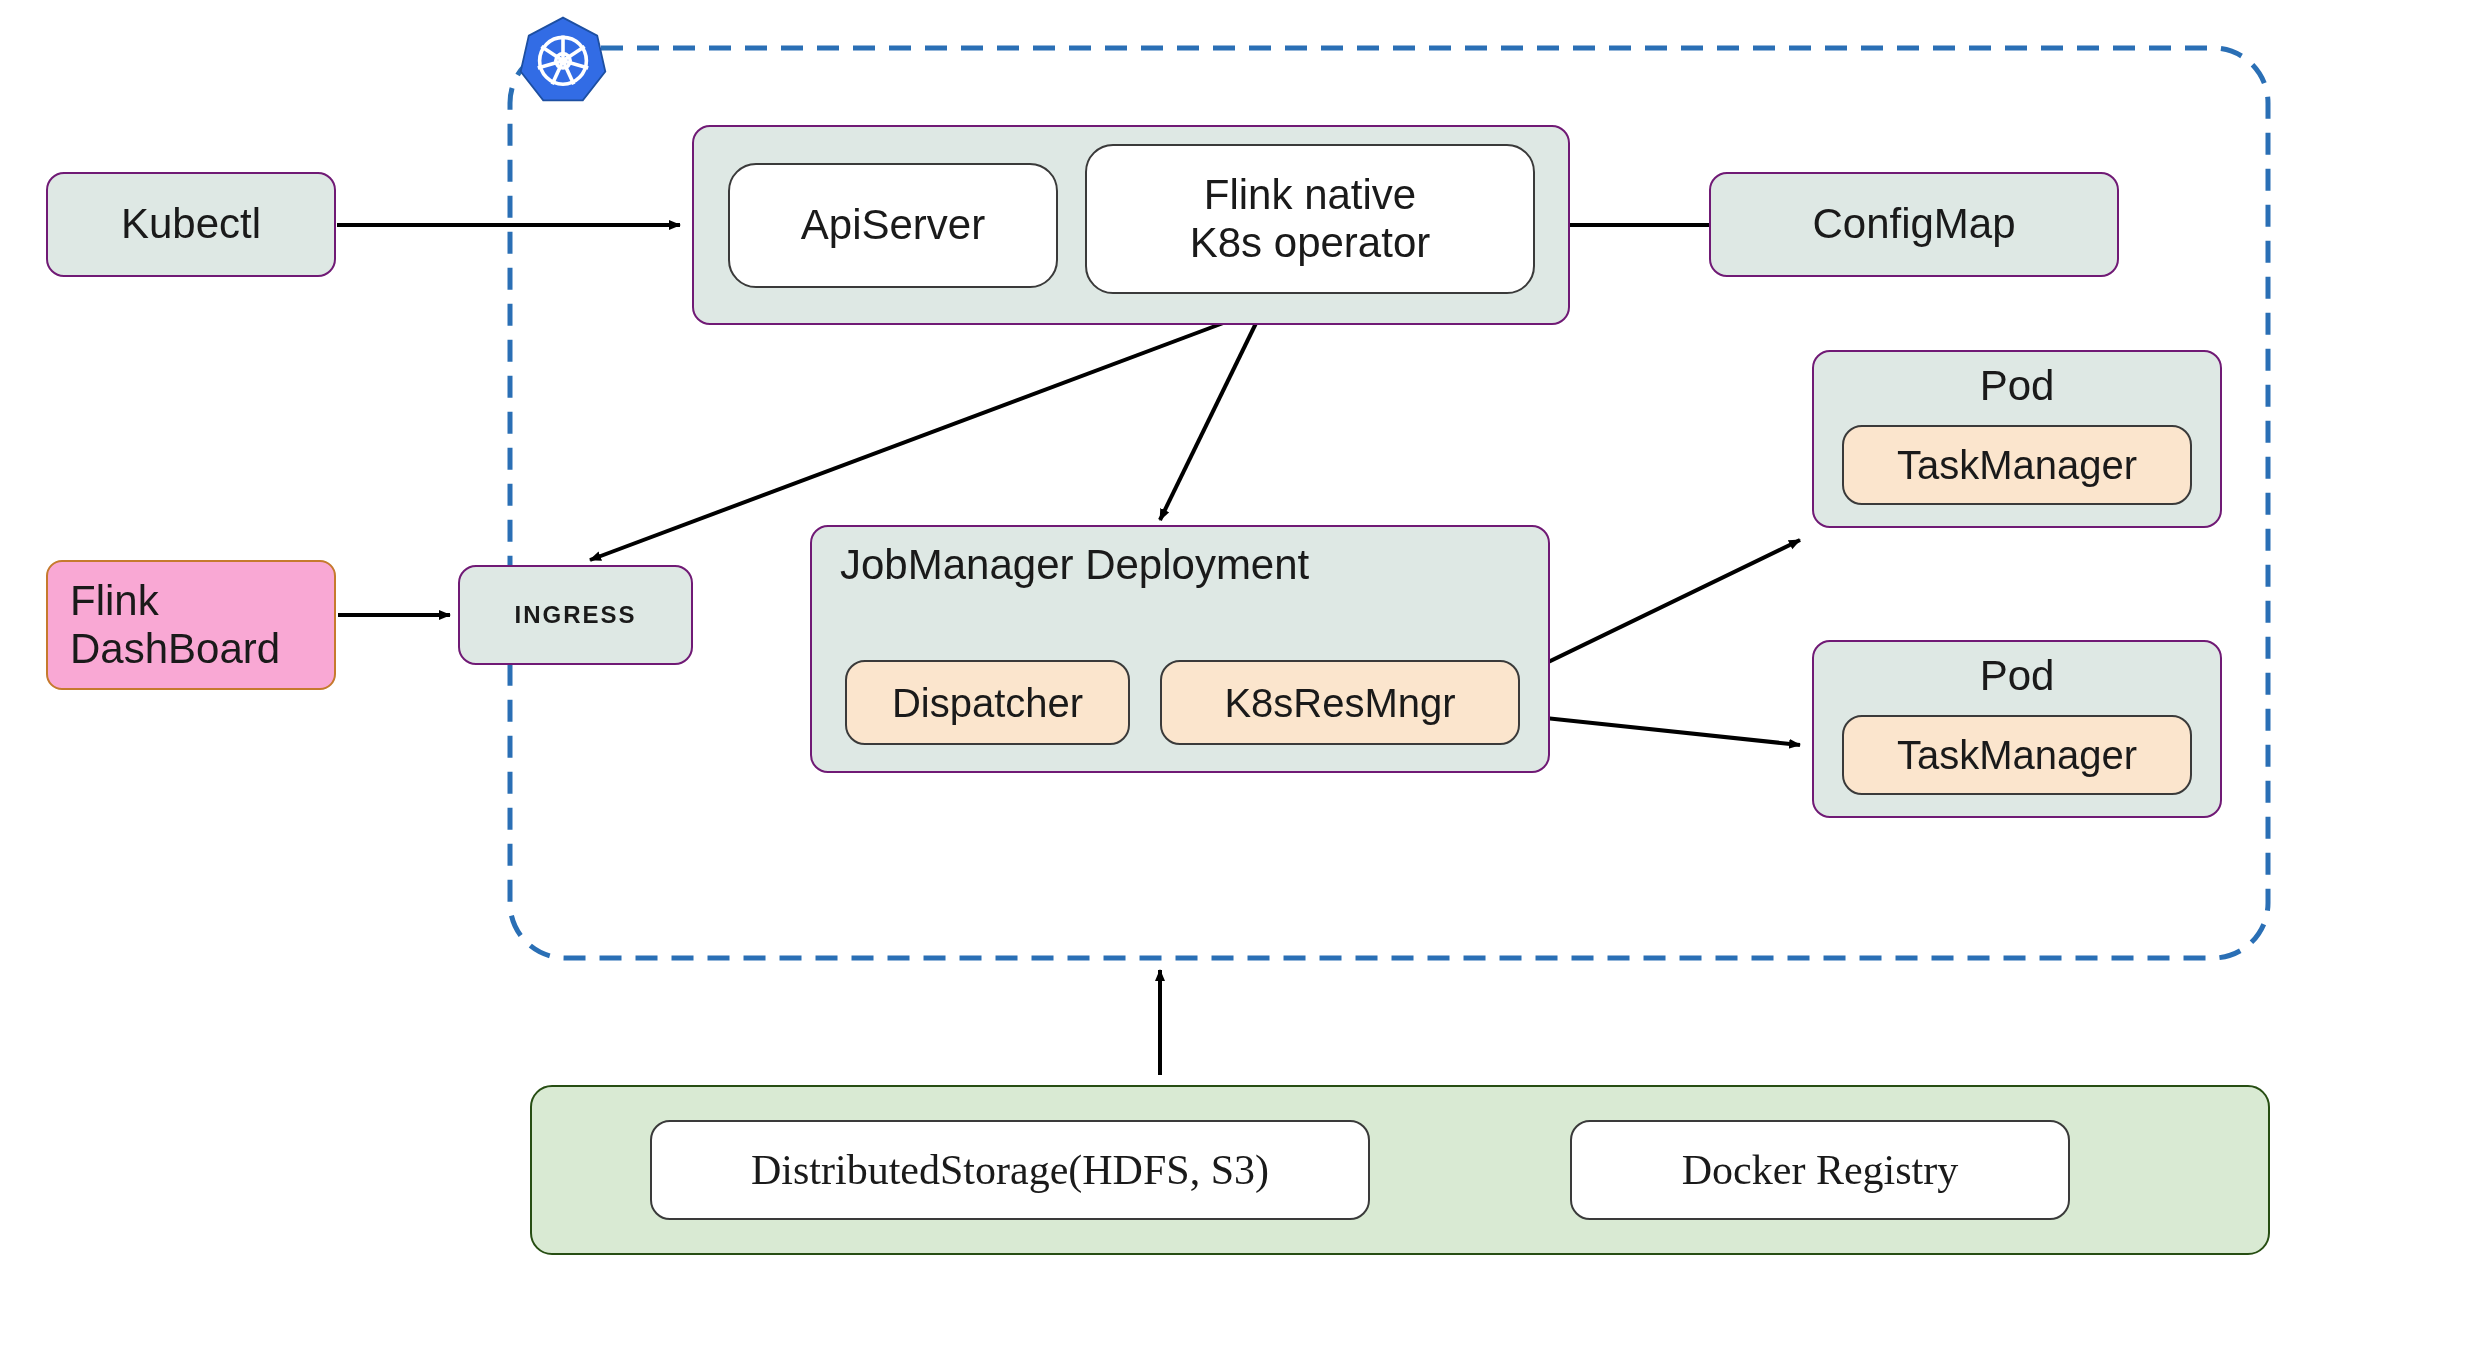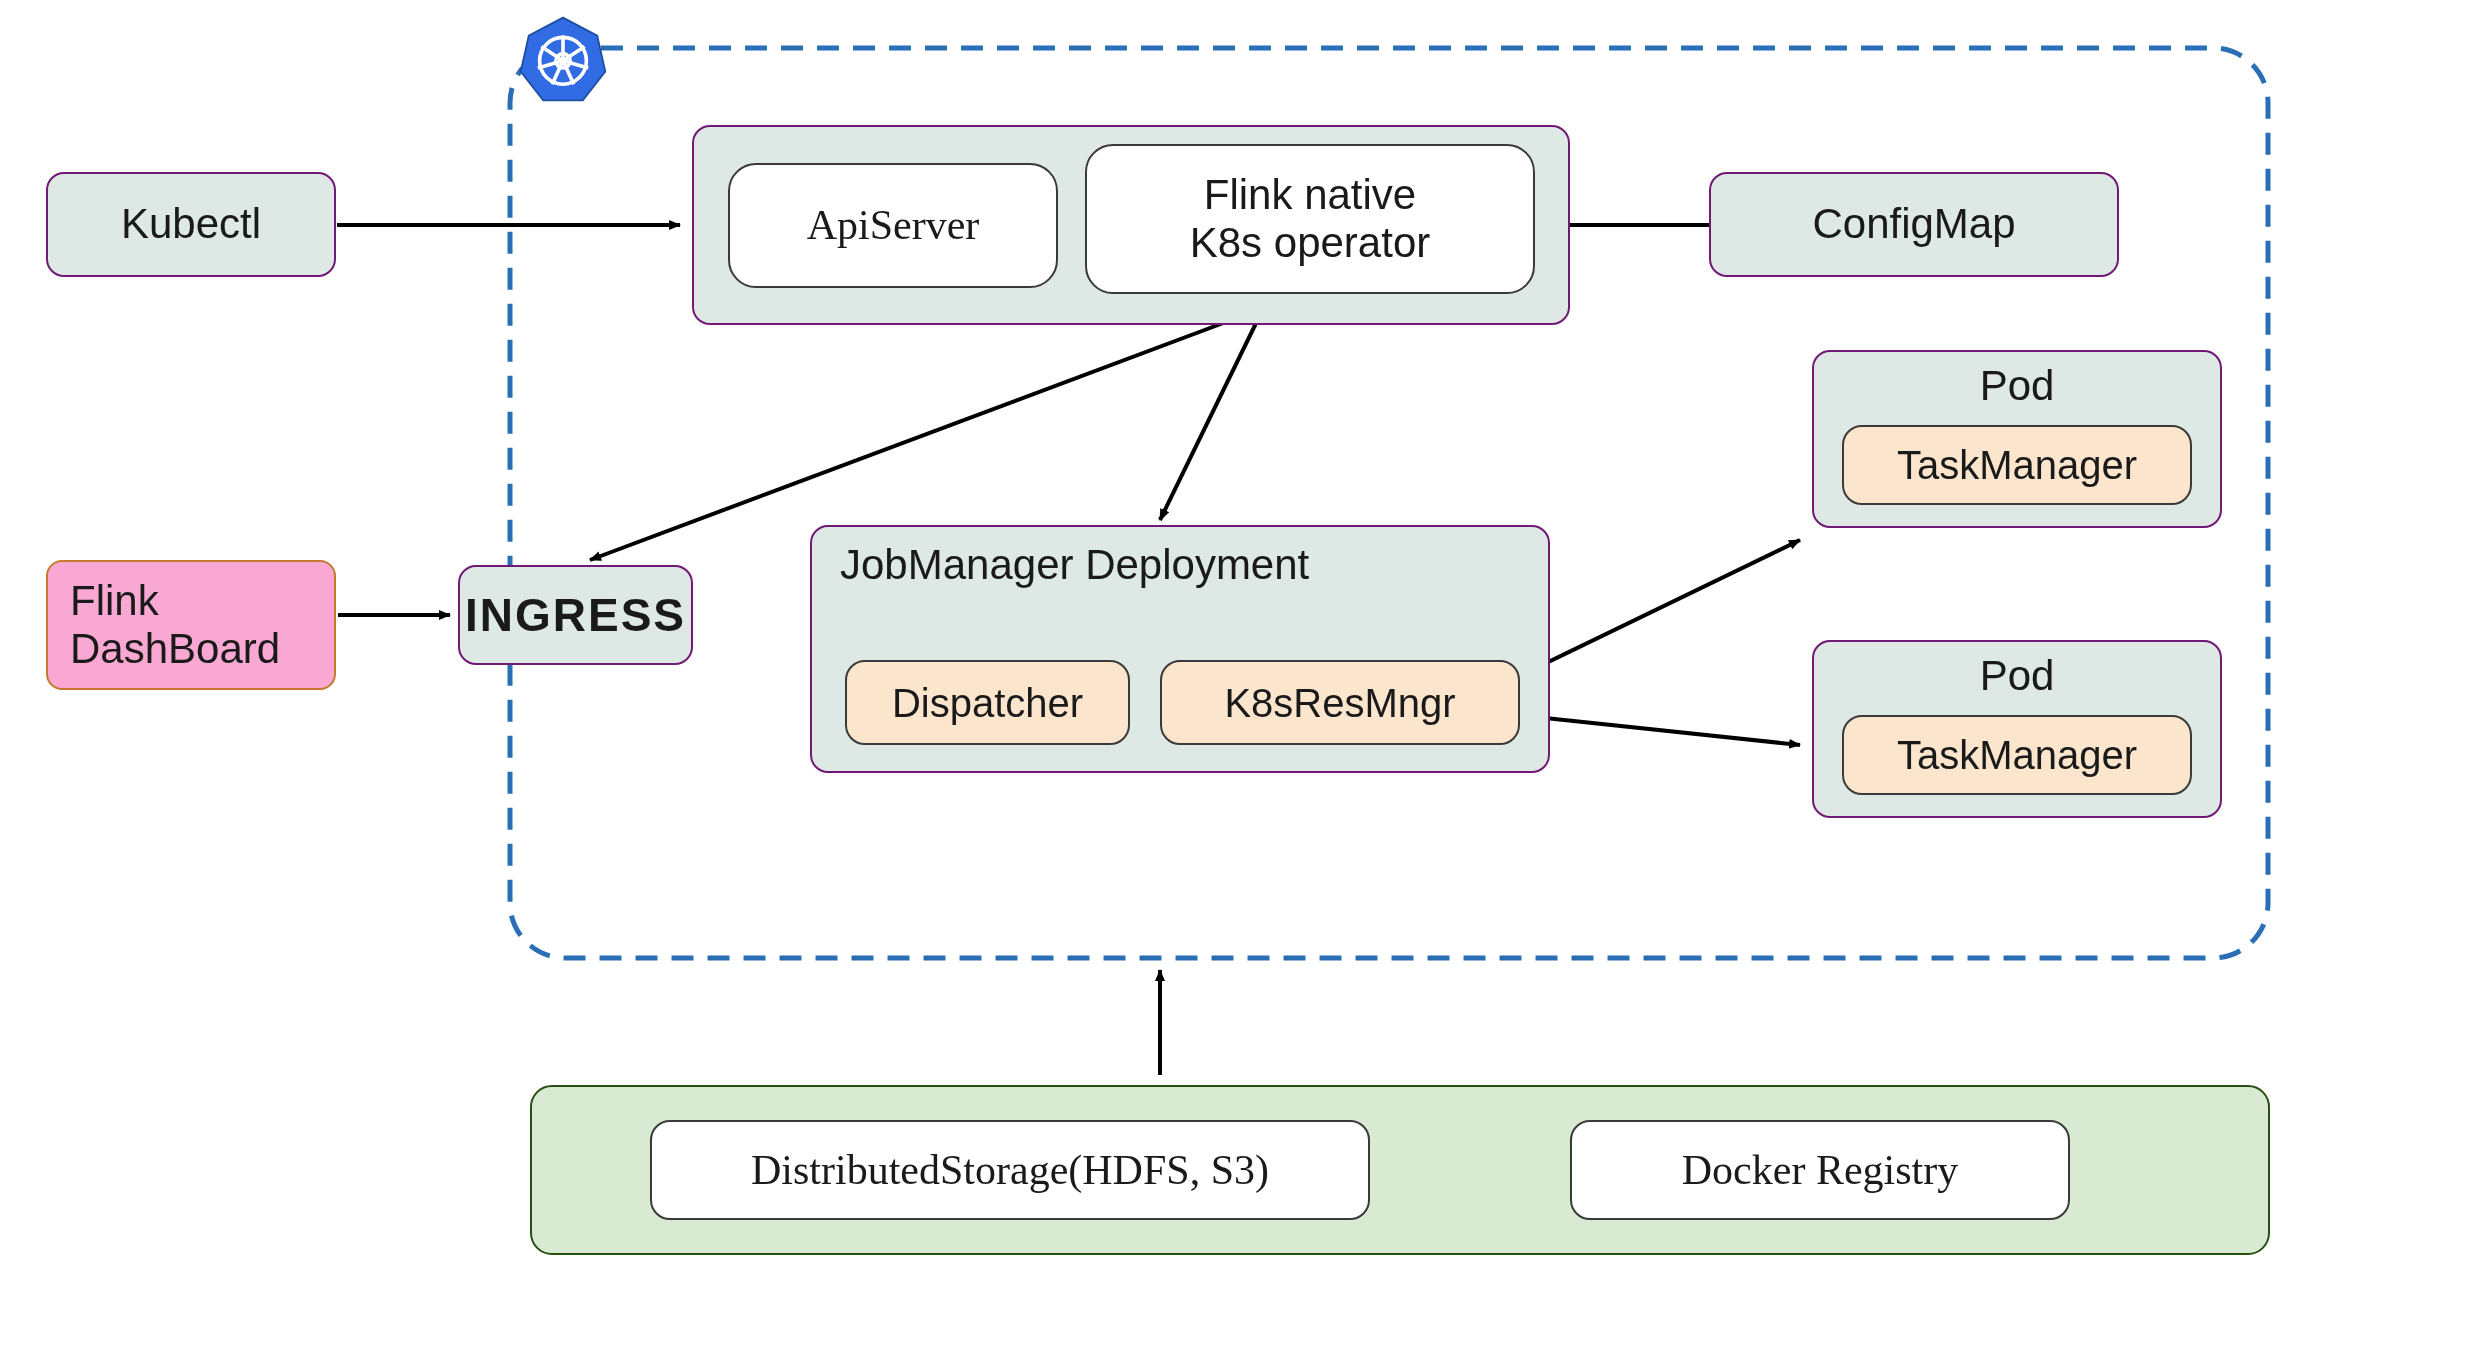--- a/index.html
+++ b/index.html
@@ -44,21 +44,21 @@
     border: 2px solid #3a3a3a;
     border-radius: 20px;
   }
   .box-green {
     background: #d9ead3;
     border: 2px solid #274e13;
     border-radius: 22px;
   }
   .txt-lg { font-size: 42px; color: #1a1a1a; line-height: 1.15; }
   .txt-md { font-size: 40px; color: #1a1a1a; line-height: 1.15; }
-  .txt-sm { font-size: 46px; color: #1a1a1a; font-weight: 700; letter-spacing: 2px; }
+  .txt-sm { font-size: 24px; color: #1a1a1a; font-weight: 700; letter-spacing: 2px; }
   .title-left {
     justify-content: flex-start;
     align-items: flex-start;
     padding: 14px 28px;
   }
   svg.overlay {
     position: absolute;
     left: 0; top: 0;
     width: 2474px; height: 1350px;
     pointer-events: none;
@@ -118,21 +118,21 @@
   <span style="white-space:pre-line;">Flink
 DashBoard</span>
 </div>
 
 <div class="node box-graygreen txt-sm" style="left:458px; top:565px; width:235px; height:100px;">
   <span>INGRESS</span>
 </div>
 
 <div class="node box-graygreen" style="left:692px; top:125px; width:878px; height:200px;"></div>
 
-<div class="node box-white txt-lg" style="left:728px; top:163px; width:330px; height:125px;font-family:Liberation Serif, serif;">
+<div class="node box-white txt-lg" style="left:728px; top:163px; width:330px; height:125px;">
   <span>ApiServer</span>
 </div>
 
 <div class="node box-white txt-lg" style="left:1085px; top:144px; width:450px; height:150px;">
   <span style="white-space:pre-line;">Flink native
 K8s operator</span>
 </div>
 
 <div class="node box-graygreen txt-lg" style="left:1709px; top:172px; width:410px; height:105px;">
   <span>ConfigMap</span>

